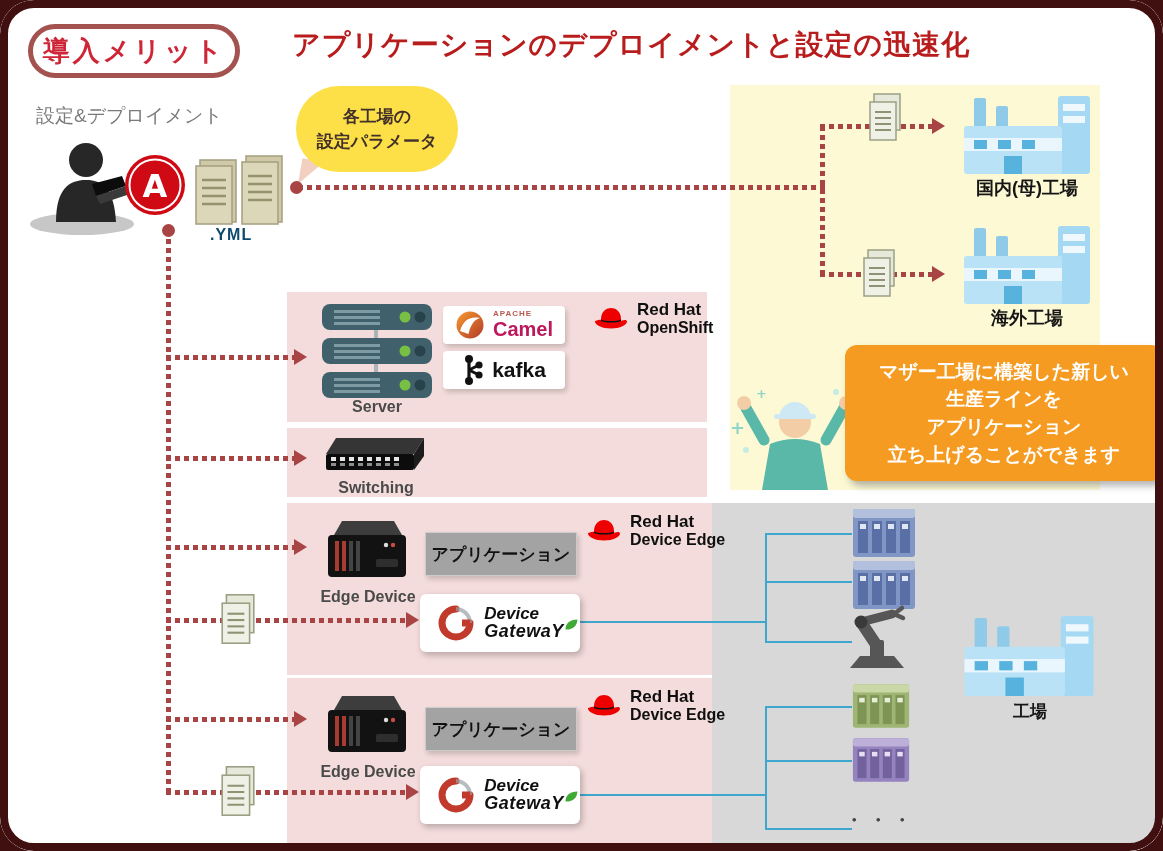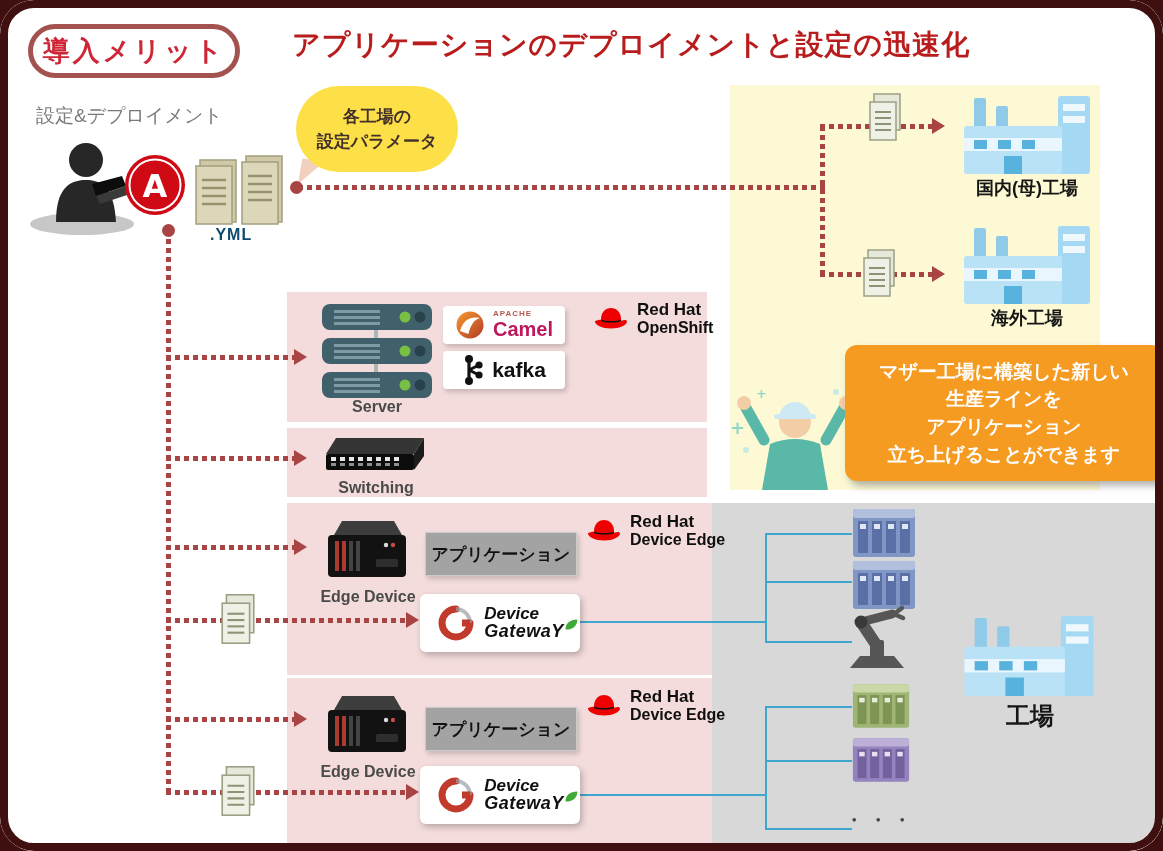--- a/index.html
+++ b/index.html
@@ -451,21 +451,21 @@
     <rect x="98" y="0" width="32" height="78" rx="3" fill="#a5d9f3"></rect>
     <rect x="103" y="8" width="22" height="7" fill="#eef8fd"></rect>
       <rect x="103" y="20" width="22" height="7" fill="#eef8fd"></rect>
     <rect x="4" y="30" width="98" height="48" rx="3" fill="#b9e2f6"></rect>
     <rect x="4" y="42" width="98" height="13" fill="#e9f6fd"></rect>
     <rect x="14" y="44" width="13" height="9" fill="#57b2dd"></rect>
       <rect x="38" y="44" width="13" height="9" fill="#57b2dd"></rect>
       <rect x="62" y="44" width="13" height="9" fill="#57b2dd"></rect>
     <rect x="44" y="60" width="18" height="18" fill="#57b2dd"></rect>
   </svg>
-  <div class="floor-label" style="left:955px;top:700px;width:150px;font-size:24px">工場</div>
+  <div class="floor-label" style="left:955px;top:700px;width:150px;font-size:17px">工場</div>
   <svg class="icon" style="left:852px;top:682px" width="58" height="48" viewBox="0 0 64 50">
     <rect x="1" y="1" width="62" height="48" rx="3" fill="#9fb573"></rect>
       <rect x="1" y="1" width="62" height="9" rx="3" fill="#c9d8a6"></rect>
     <g fill="#7e9455">
         <rect x="6" y="13" width="10" height="32"></rect>
         <rect x="20" y="13" width="10" height="32"></rect>
         <rect x="34" y="13" width="10" height="32"></rect>
         <rect x="48" y="13" width="10" height="32"></rect>
       </g>
     <g fill="#e8efd8">

